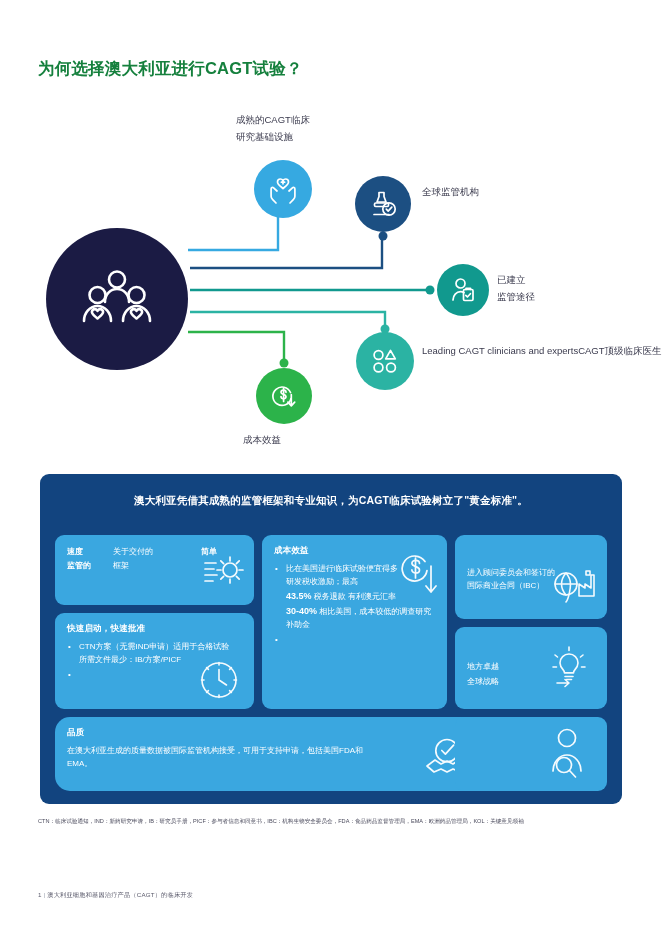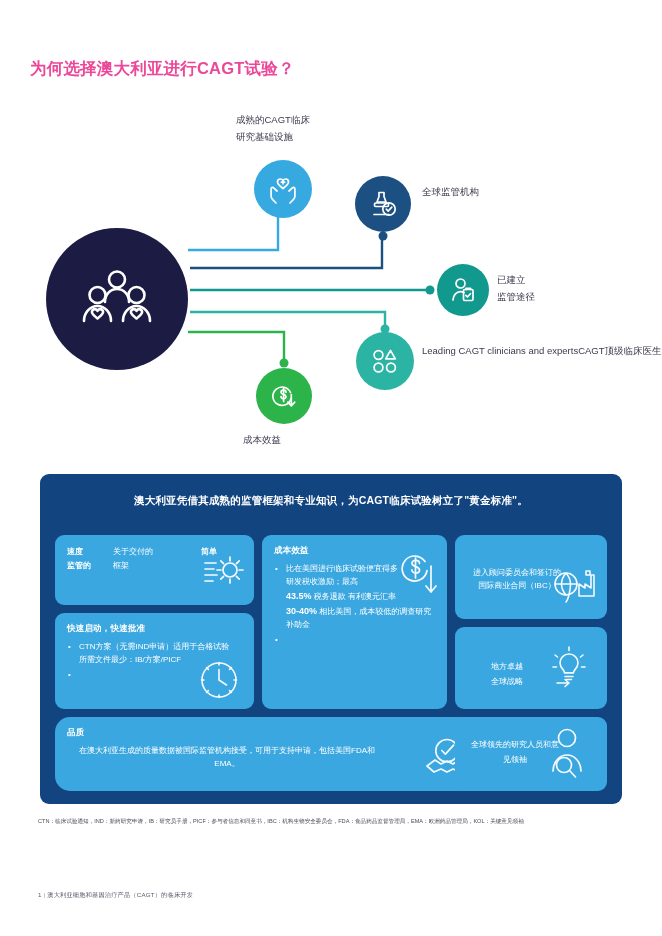--- a/index.html
+++ b/index.html
@@ -8,23 +8,23 @@
     background:#ffffff;
     font-family:"Liberation Sans","DejaVu Sans",sans-serif;
     color:#2b2b3a;
     overflow:hidden;
     position:relative;
   }
   .page{position:relative;width:662px;height:936px;}
 
   
   .page-title{
-    position:absolute;left:30px;top:58px;
+    position:absolute;left:38px;top:58px;
     font-size:16.5px;font-weight:bold;letter-spacing:.2px;
-    color:#ec4899;
+    color:#15803d;
   }
 
   
   .diagram{position:absolute;left:0;top:100px;width:662px;height:360px;}
   .diagram svg{position:absolute;left:0;top:0;}
 
   .node{position:absolute;border-radius:50%;display:flex;align-items:center;justify-content:center;}
   .node svg{position:static;}
 
   .hub{left:46px;top:128px;width:142px;height:142px;background:#1b1b44;}
@@ -52,21 +52,21 @@
     text-align:center;font-size:10.5px;font-weight:bold;color:#ffffff;
     letter-spacing:.2px;
   }
 
   .card{
     position:absolute;background:#3aa7e0;border-radius:9px;
     color:#ffffff;box-sizing:border-box;padding:10px 12px;
     overflow:hidden;
   }
   .card h4{margin:0 0 6px 0;font-size:8.5px;font-weight:bold;letter-spacing:.2px;}
-  .card p{margin:0;font-size:8px;line-height:1.6;text-align:center;}
+  .card p{margin:0;font-size:8px;line-height:1.6;}
   .card ul{margin:0;padding-left:12px;list-style:none;}
   .card li{font-size:8px;line-height:1.62;position:relative;margin-bottom:2px;}
   .card li:before{content:"•";position:absolute;left:-11px;top:0;}
   .card .big{font-weight:bold;font-size:9px;}
   .card .icon{position:absolute;opacity:.95;}
 
   .c-speed  {left:55px; top:535px; width:199px;height:70px;}
   .c-start  {left:55px; top:613px; width:199px;height:96px;}
   .c-quality{left:55px; top:717px; width:432px;height:74px;border-radius:15px;}
   .c-cost   {left:262px;top:535px; width:185px;height:174px;}
@@ -307,24 +307,20 @@
       <g stroke="#ffffff" stroke-width="1.6" fill="none" stroke-linecap="round" stroke-linejoin="round">
         <path d="M22 9c-5 0-9 4-9 8.9 0 3.3 1.8 5.4 3.2 7 .9 1 1.3 1.8 1.3 3h9c0-1.2.4-2 1.3-3 1.4-1.6 3.2-3.7 3.2-7C31 13 27 9 22 9z"></path>
         <path d="M18 31.5h8M19.5 34.5h5"></path>
         <path d="M22 2v3.5M36 10l-2.5 2M8 10l2.5 2M38 22h-3.5M9.5 22H6"></path>
         <path d="M10 38h12M18 34.5l4 3.5-4 3.5"></path>
       </g>
     </svg>
   </div>
 
   <div class="card c-kol">
-    <p style="margin-top:10px;width:96px;line-height:1.9;">
-      <span>全球领先的研究人员和意</span><br>
-      <span>见领袖</span>
-    </p>
     <svg class="icon" style="right:18px;top:10px;" width="42" height="52" viewBox="0 0 42 52">
       <g stroke="#ffffff" stroke-width="1.7" fill="none" stroke-linecap="round" stroke-linejoin="round">
         <circle cx="20" cy="11" r="8.5"></circle>
         <path d="M6 44c0-8.8 6.3-16 14-16s14 7.2 14 16"></path>
         <circle cx="17" cy="38" r="7.5"></circle>
         <path d="M22.5 43.5l6 6.5"></path>
       </g>
     </svg>
   </div>
 

